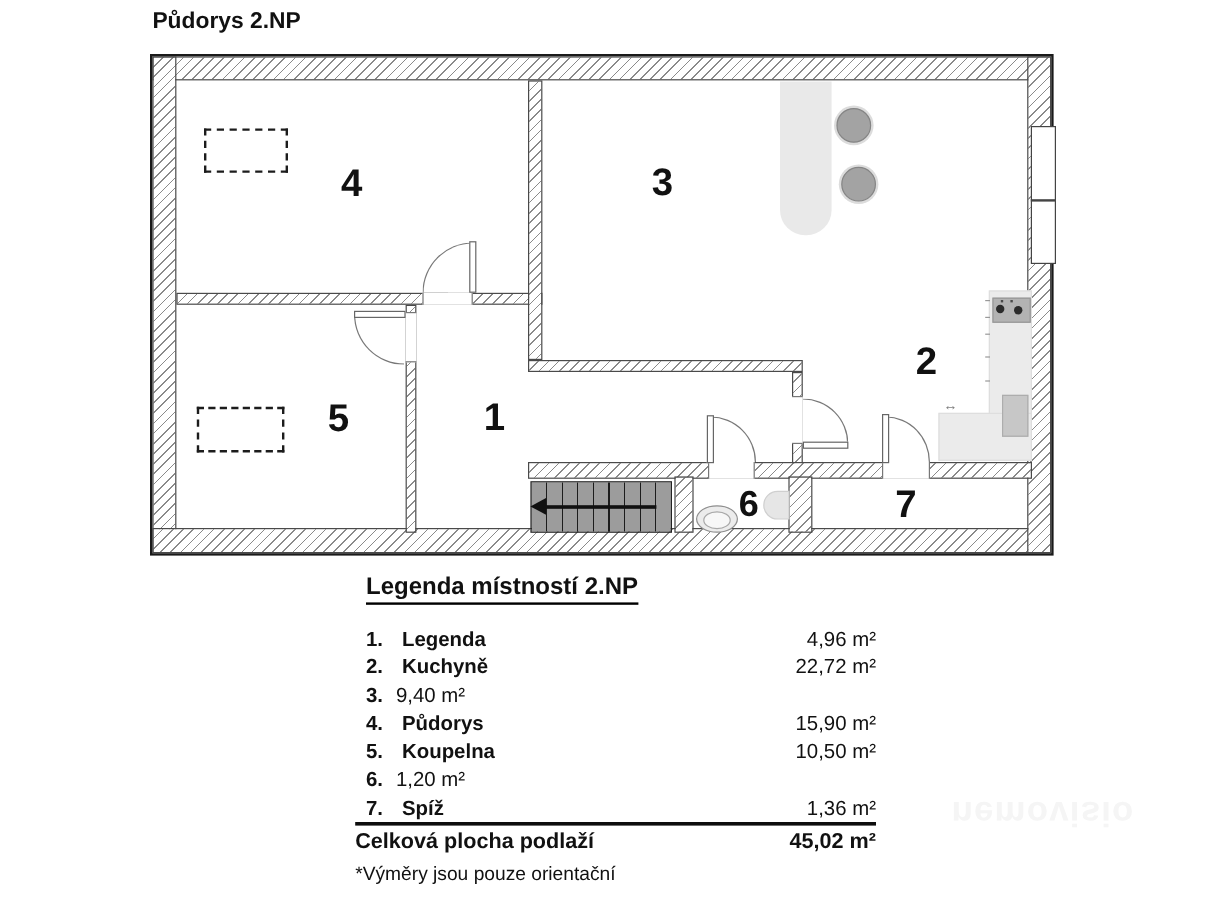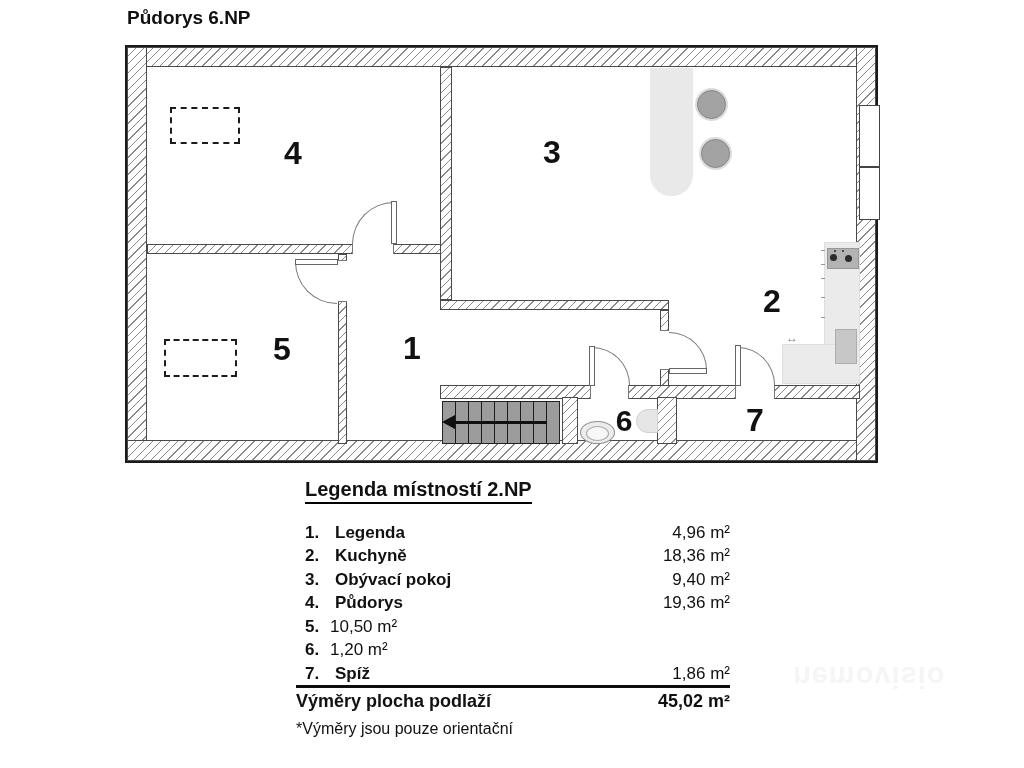--- a/index.html
+++ b/index.html
@@ -50,21 +50,21 @@
   .legend-area { text-align:right; }
   #legend-rule { position:absolute; left:296px; top:685px; width:434px; height:3px; background:#0d0d0d; }
   #legend-total { position:absolute; left:296px; top:690px; width:434px; display:flex; font-size:18px; font-weight:bold; height:22px; align-items:center; }
   #legend-total .legend-area { margin-left:auto; }
   #footnote { position:absolute; left:296px; top:720px; font-size:16px; }
   #watermark { position:absolute; left:793px; top:660px; font-size:29px; font-weight:bold; color:#f5f5f5; transform:scaleY(-1); letter-spacing:1px; }
 </style>
 </head>
 <body>
 
-<div id="plan-title">Půdorys 6.NP</div>
+<div id="plan-title">Půdorys 2.NP</div>
 
 <div id="plan">
 
   <div class="wall" style="left:0;top:0;width:749px;height:20px;"></div>
   <div class="wall" style="left:0;top:0;width:20px;height:414px;"></div>
   <div class="wall" style="left:0;top:393px;width:749px;height:21px;"></div>
   <div class="wall" style="left:729px;top:0;width:20px;height:414px;"></div>
 
   <div class="wall" style="left:20px;top:197px;width:305px;height:10px;"></div>
   <div class="wall" style="left:313px;top:20px;width:12px;height:233px;"></div>
@@ -138,46 +138,46 @@
 
 <div id="legend-rows">
   <div class="legend-row">
     <span class="legend-num">1.</span>
     <span class="legend-name">Legenda</span>
     <span class="legend-area">4,96 m²</span>
   </div>
   <div class="legend-row">
     <span class="legend-num">2.</span>
     <span class="legend-name">Kuchyně</span>
-    <span class="legend-area">18,36 m²</span>
+    <span class="legend-area">22,72 m²</span>
   </div>
   <div class="legend-row">
     <span class="legend-num">3.</span>
-    <span class="legend-name">Obývací pokoj</span>
     <span class="legend-area">9,40 m²</span>
   </div>
   <div class="legend-row">
     <span class="legend-num">4.</span>
     <span class="legend-name">Půdorys</span>
-    <span class="legend-area">19,36 m²</span>
+    <span class="legend-area">15,90 m²</span>
   </div>
   <div class="legend-row">
     <span class="legend-num">5.</span>
+    <span class="legend-name">Koupelna</span>
     <span class="legend-area">10,50 m²</span>
   </div>
   <div class="legend-row">
     <span class="legend-num">6.</span>
     <span class="legend-area">1,20 m²</span>
   </div>
   <div class="legend-row">
     <span class="legend-num">7.</span>
     <span class="legend-name">Spíž</span>
-    <span class="legend-area">1,86 m²</span>
+    <span class="legend-area">1,36 m²</span>
   </div>
 </div>
 
 <div id="legend-rule"></div>
 <div id="legend-total">
-  <span>Výměry plocha podlaží</span>
+  <span>Celková plocha podlaží</span>
   <span class="legend-area">45,02 m²</span>
 </div>
 <div id="footnote">*Výměry jsou pouze orientační</div>
 <div id="watermark">nemovisio</div>
 
 </body></html>

